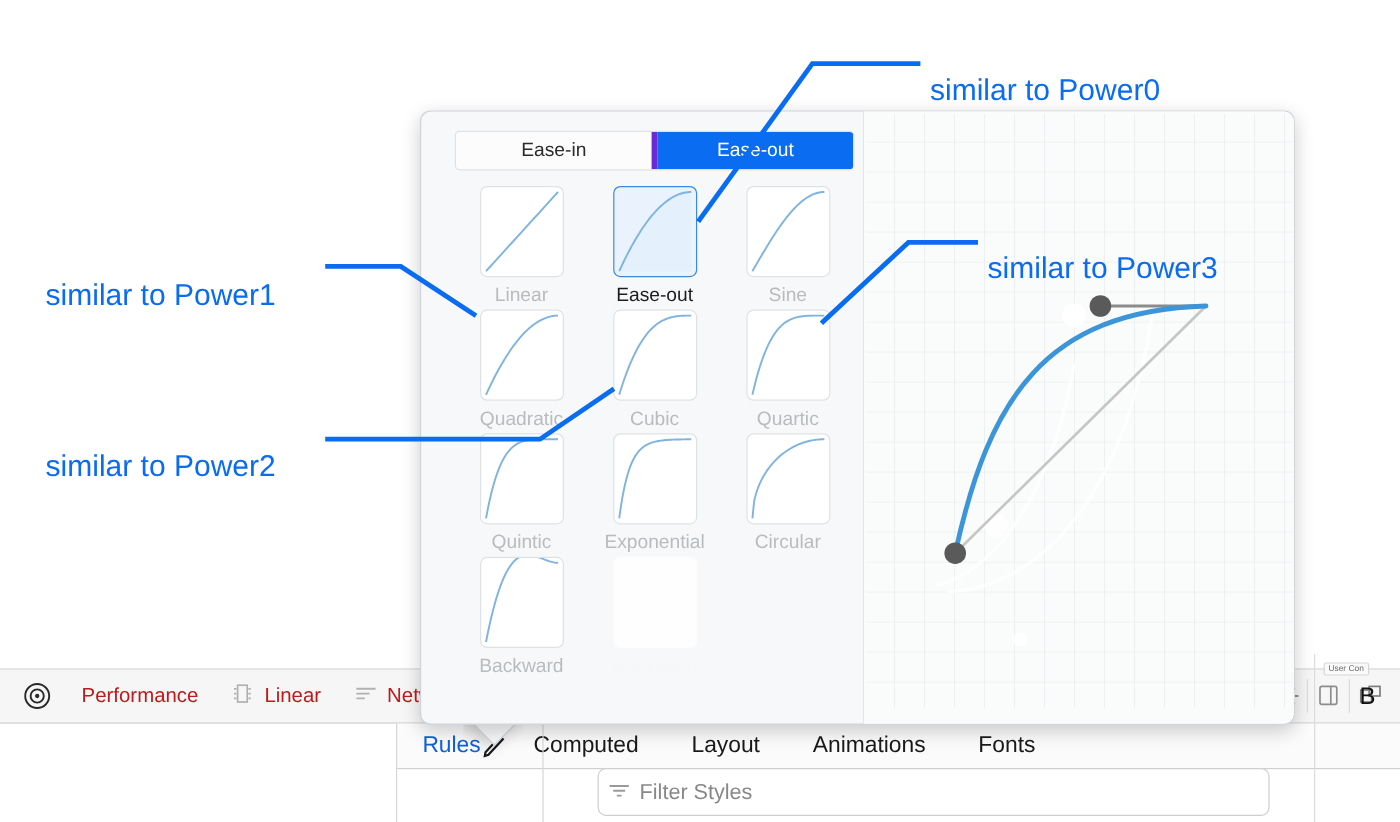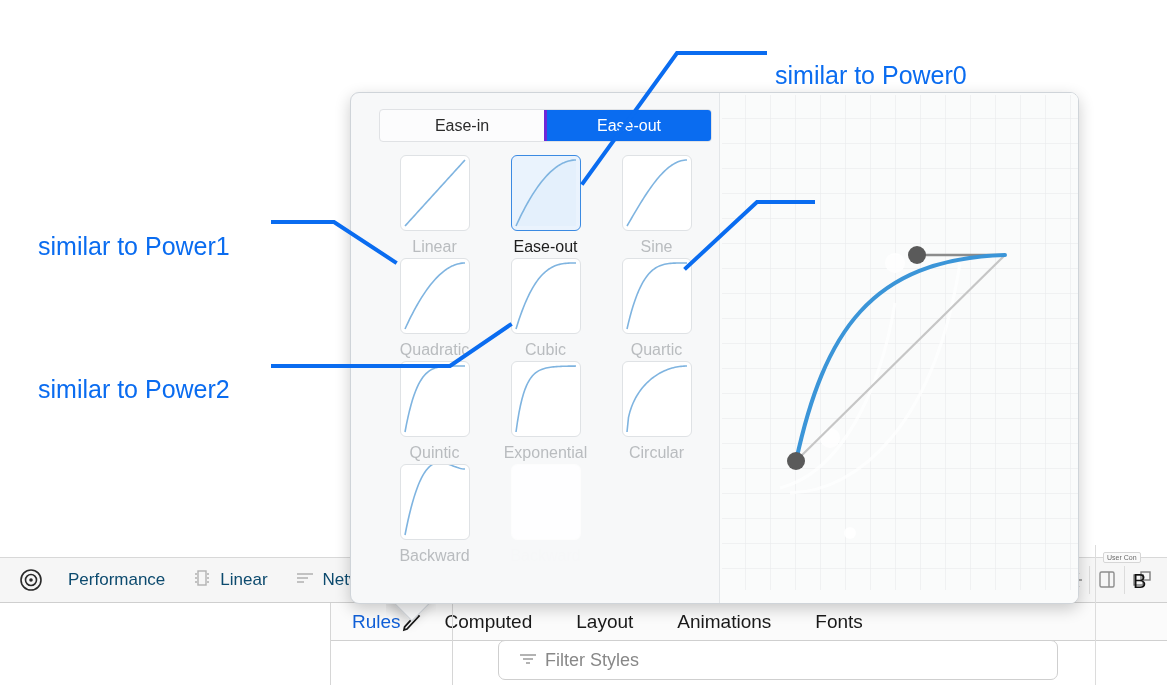--- a/index.html
+++ b/index.html
@@ -17,41 +17,41 @@
     position: absolute; left: 0; top: 545px; width: 1167px; height: 140px;
     background: #ffffff;
   }
   .dt-toolbar {
     position: absolute; left: 0; top: 12px; width: 1167px; height: 46px;
     background: #f6f6f6; border-top: 1px solid #d8d8d8; border-bottom: 1px solid #cfcfcf;
     display: flex; align-items: center;
   }
   .dt-tab {
     display: flex; align-items: center; gap: 7px;
-    font-size: 17px; color: #0c4a6e; padding: 0 13px; height: 46px;
+    font-size: 17px; color: #b91c1c; padding: 0 13px; height: 46px;
     white-space: nowrap;
   }
   .dt-ico { display: inline-block; opacity: .75; }
   .dt-sep { width: 1px; height: 28px; background: #dcdcdc; }
   .dt-icobtn {
     width: 34px; height: 34px; display: flex; align-items: center; justify-content: center;
   }
   .dt-subtabs {
     position: absolute; left: 330px; top: 58px; width: 837px; height: 38px;
     background: #fbfbfb; border-bottom: 1px solid #d0d0d0;
     display: flex; align-items: center;
   }
   .dt-subtab {
     font-size: 19px; color: #1a1a1a; padding: 0 22px; line-height: 38px;
   }
   .dt-subtab.active { color: #1160d8; }
   .dt-filter {
     position: absolute; left: 498px; top: 640px; width: 560px; height: 40px;
     border: 1px solid #cfcfcf; border-radius: 7px; background: #fff;
-    display: flex; align-items: center; gap: 8px; padding: 0 20px;
+    display: flex; align-items: center; gap: 8px; padding: 0 8px;
     font-size: 18px; color: #888;
   }
   .dt-usercon {
     position: absolute; left: 1103px; top: 552px;
     font-size: 7px; color: #6b6b6b; border: 1px solid #d6d6d6; background: #fafafa;
     padding: 1px 3px; border-radius: 2px;
   }
   .dt-hline { position: absolute; left: 1095px; top: 545px; width: 1px; height: 140px; background: #dcdcdc; }
   .dt-bigB { position:absolute; left:1133px; top:570px; font-size:20px; color:#111; font-family:"Liberation Sans",sans-serif;}
 
@@ -84,21 +84,21 @@
   }
 
   
   .seg {
     position: absolute; left: 28px; top: 16px; width: 333px; height: 33px;
     border: 1px solid #e0e2e5; border-radius: 4px; background: #fcfcfd;
     display: flex; overflow: hidden;
   }
   .seg-item {
     flex: 1; display: flex; align-items: center; justify-content: center;
-    font-size: 16px; color: #2b2b2b; border-right: 3px solid #6d28d9;
+    font-size: 16px; color: #2b2b2b; border-right: 5px solid #6d28d9;
   }
   .seg-item:last-child { border-right: none; }
   .seg-item.active { background: #0a6cf0; color: #fff; }
 
   
   .grid {
     position: absolute; left: 28px; top: 60px; width: 333px;
   }
   .grid-row { display: flex; }
   .cell { width: 111px; display: flex; flex-direction: column; align-items: center; }
@@ -399,15 +399,16 @@
 
       <path d="M273 366 L 450 366 L 510 325"></path>
 
       <path d="M686 268 L 757 202 L 813 202"></path>
     </g>
   </svg>
 
   <div class="anno" id="anno-labels">
       <div class="anno-label" style="left: 775px; top: 40px;">similar to Power0</div>
       <div class="anno-label" style="left: 38px; top: 211px;">similar to Power1</div>
+      <div class="anno-label" style="left: 823px; top: 189px;">similar to Power3</div>
       <div class="anno-label" style="left: 38px; top: 354px;">similar to Power2</div>
     </div>
 </div>
 
 </body></html>

